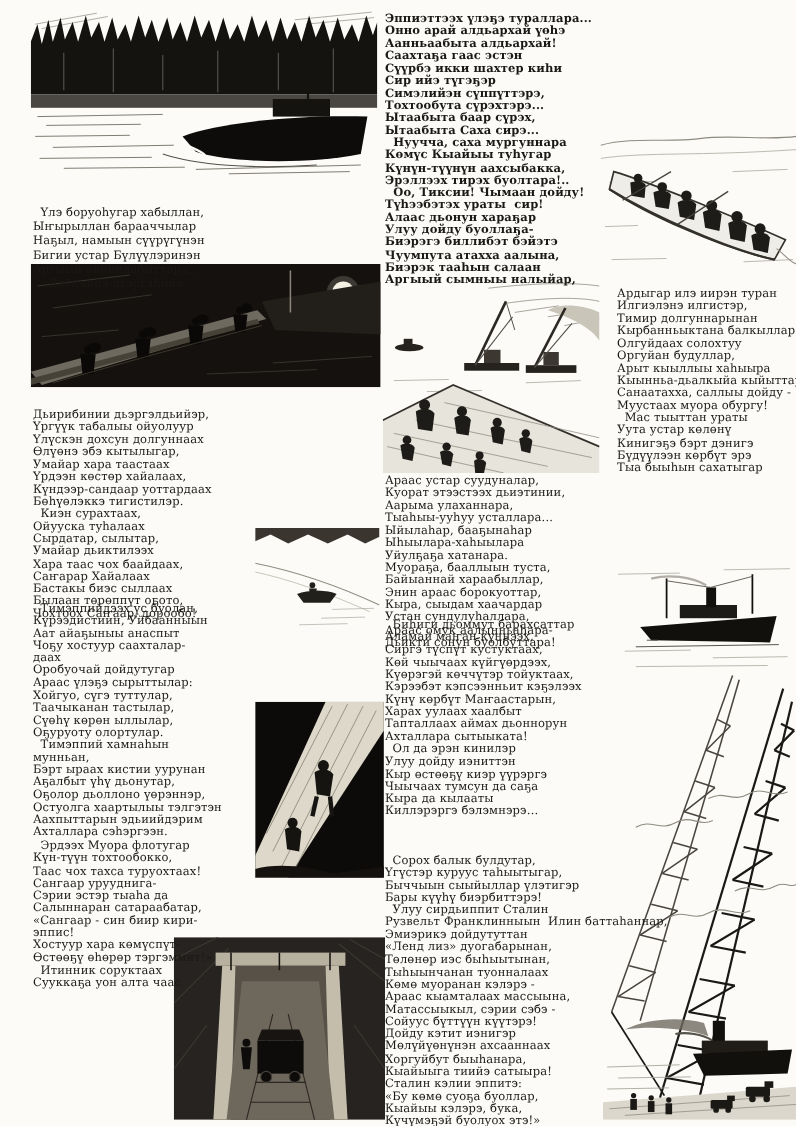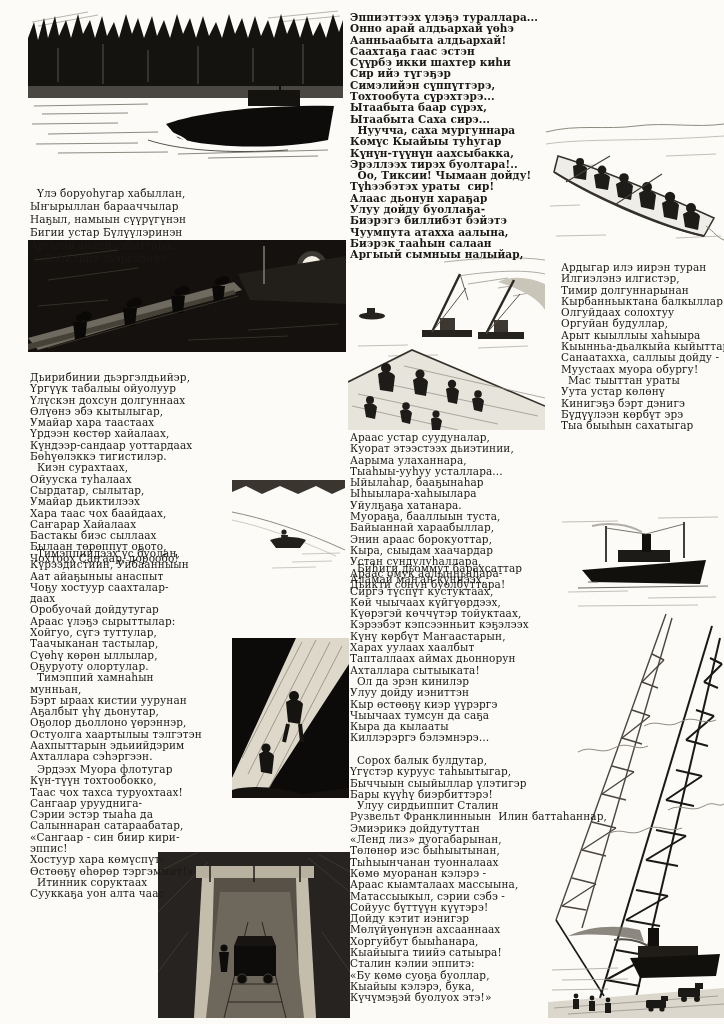--- a/index.html
+++ b/index.html
@@ -444,21 +444,21 @@
 Харах уулаах хаалбыт
 Тапталлаах аймах дьоннорун
 Ахталлара сытыыката!
   Ол да эрэн кинилэр
 Улуу дойду иэниттэн
 Кыр өстөөҕү киэр үүрэргэ
 Чыычаах тумсун да саҕа
 Кыра да кылааты
 Киллэрэргэ бэлэмнэрэ…</div>
 
-  <div class="poem-block" style="left:350px;top:755px;">  Сорох балык булдутар,
+  <div class="poem-block" style="left:350px;top:777px;">  Сорох балык булдутар,
 Үгүстэр куруус таһыытыгар,
 Быччыын сыыйыллар үлэтигэр
 Бары күүһү биэрбиттэрэ!
   Улуу сирдьиппит Сталин
 Рузвельт Франклинныын  Илин баттаһаннар,
 Эмиэрикэ дойдутуттан
 «Ленд лиз» дуогабарынан,
 Төлөнөр иэс быһыытынан,
 Тыһыынчанан туонналаах
 Көмө муоранан кэлэрэ -

